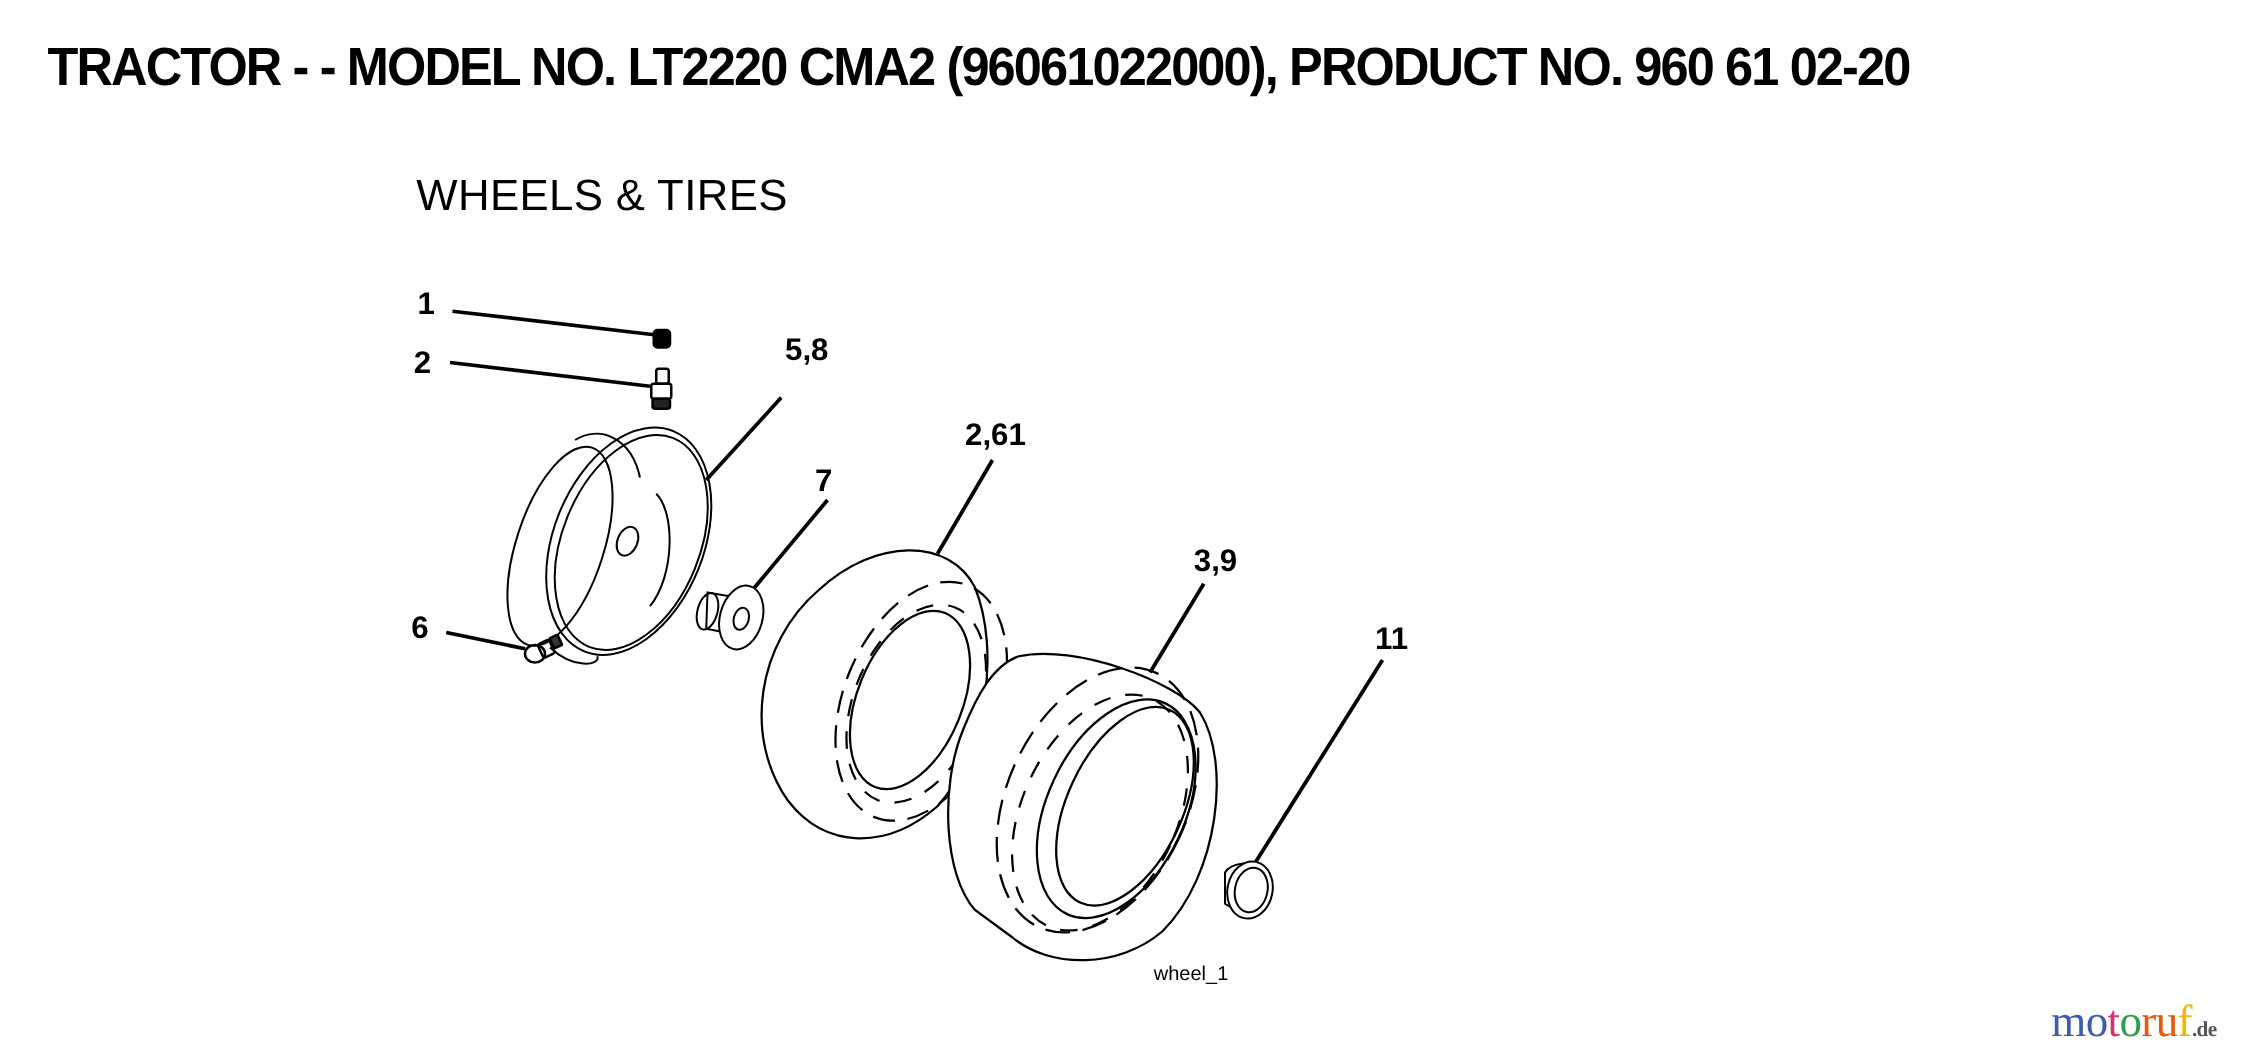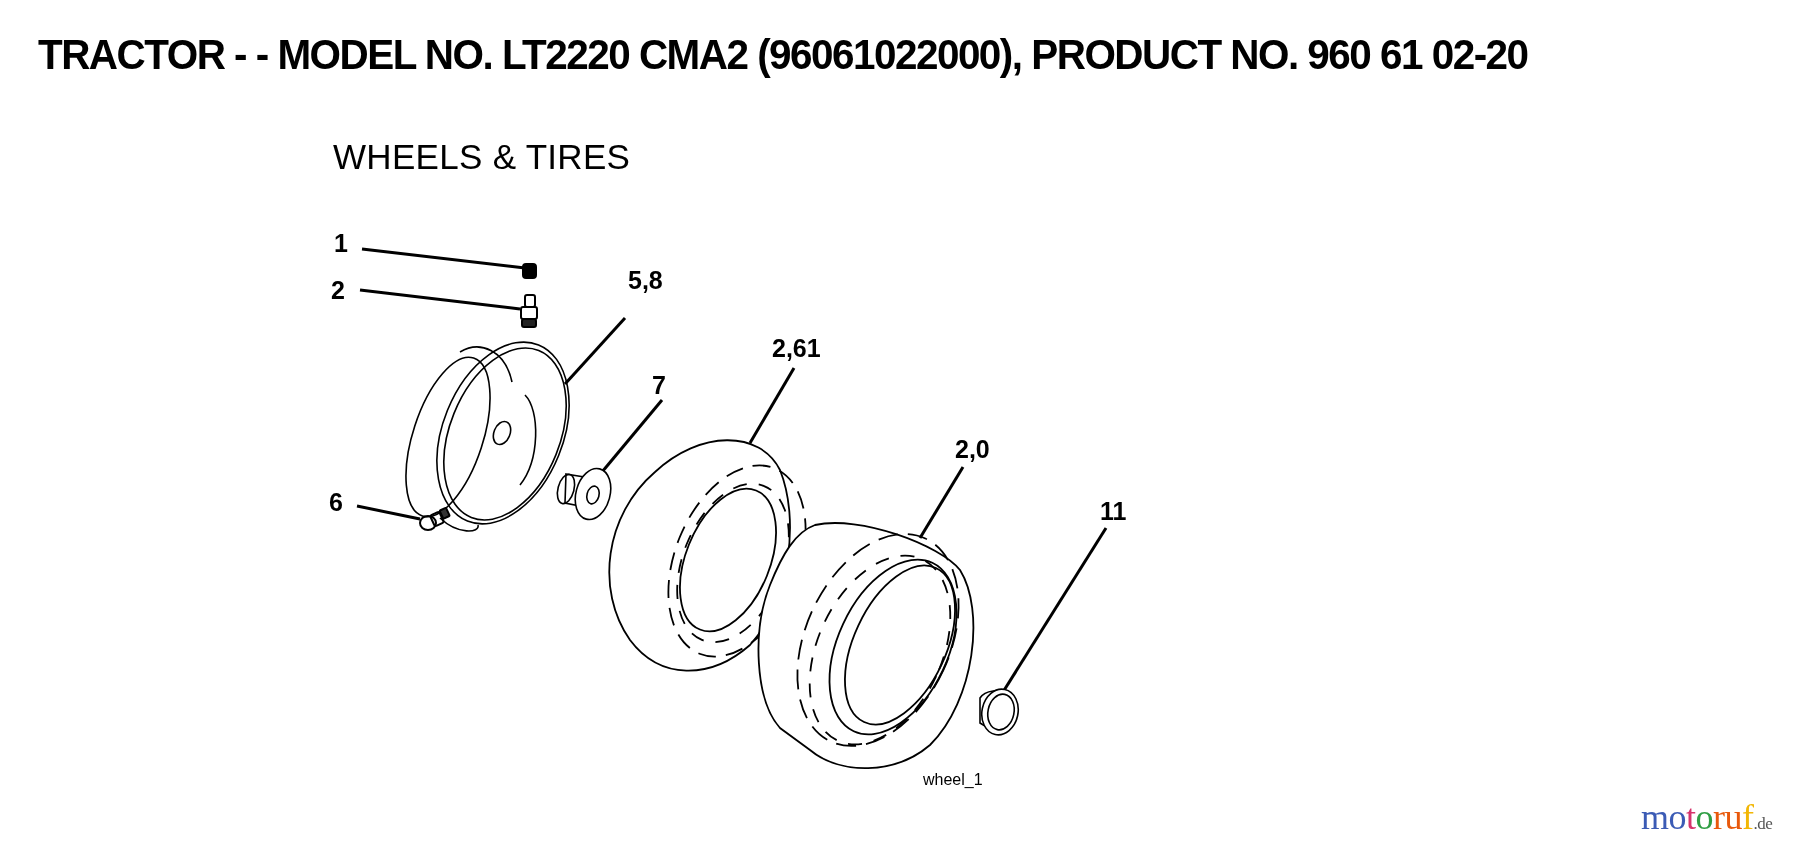--- a/index.html
+++ b/index.html
@@ -2,21 +2,21 @@
 <html><head>
 <meta charset="utf-8">
 <style>
   html, body { margin: 0; padding: 0; background: #ffffff; }
   body { width: 1800px; height: 842px; position: relative; overflow: hidden; font-family: "Liberation Sans", sans-serif; color: #000; }
   .page-title { position: absolute; left: 38px; top: 30px; font-size: 43px; font-weight: bold; letter-spacing: -1.6px; white-space: nowrap; transform: scaleX(0.94); transform-origin: left top; }
   .section-title { position: absolute; left: 318px; top: 137px; font-size: 35px; font-weight: normal; letter-spacing: 0.3px; white-space: nowrap; margin-left: 15px; }
   .callout { position: absolute; font-size: 25px; font-weight: bold; white-space: nowrap; }
   .figure-id { position: absolute; left: 923px; top: 771px; font-size: 16px; white-space: nowrap; }
   .watermark { position: absolute; left: 1641px; top: 796px; font-family: "Liberation Serif", serif; font-size: 36px; white-space: nowrap; letter-spacing: -0.5px; }
-  .watermark .suffix { font-size: 17px; color: #555; }
+  .watermark .suffix { font-size: 17px; color: #555; font-weight: bold; }
   svg.diagram { position: absolute; left: 0; top: 0; }
 </style>
 </head>
 <body>
 
 <div class="page-title">TRACTOR - - MODEL NO. LT2220 CMA2 (96061022000), PRODUCT NO. 960 61 02-20</div>
 <div class="section-title">WHEELS &amp; TIRES</div>
 
 <svg class="diagram" width="1800" height="842" viewBox="0 0 1800 842" fill="none" stroke="#000" stroke-width="2">
 
@@ -84,21 +84,21 @@
     <ellipse cx="1000" cy="712" rx="18" ry="23" transform="rotate(12 1000 712)" fill="#fff"></ellipse>
     <ellipse cx="1001" cy="712" rx="13" ry="18" transform="rotate(12 1001 712)"></ellipse>
   </g>
 </svg>
 
 <div class="callout" style="left:334px; top:229px;">1</div>
 <div class="callout" style="left:331px; top:276px;">2</div>
 <div class="callout" style="left:597px; top:266px;margin-left:31px;">5,8</div>
 <div class="callout" style="left:652px; top:371px;">7</div>
 <div class="callout" style="left:772px; top:334px;">2,61</div>
-<div class="callout" style="left:955px; top:435px;">2,0</div>
+<div class="callout" style="left:955px; top:435px;">3,9</div>
 <div class="callout" style="left:1100px; top:497px;text-align:center;">11</div>
 <div class="callout" style="left:329px; top:488px;">6</div>
 
 <div class="figure-id">wheel_1</div>
 
 <div class="watermark">
   <span style="color:#3b5bb5">m</span><span style="color:#3b5bb5">o</span><span style="color:#d6336c">t</span><span style="color:#2f9e44">o</span><span style="color:#e8590c">r</span><span style="color:#e8590c">u</span><span style="color:#f2b705">f</span><span class="suffix">.de</span>
 </div>
 
 </body></html>

